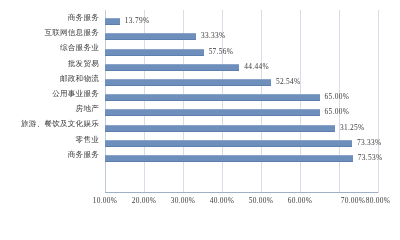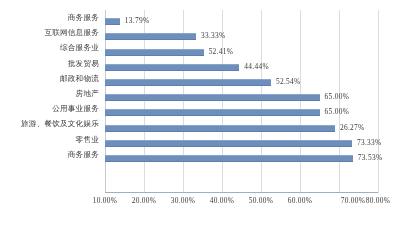--- a/index.html
+++ b/index.html
@@ -127,22 +127,22 @@
 <body>
 
 <div id="chart-root">
 
   <div class="cat-labels">
     <div class="cat-label">商务服务</div>
     <div class="cat-label">互联网信息服务</div>
     <div class="cat-label">综合服务业</div>
     <div class="cat-label">批发贸易</div>
     <div class="cat-label">邮政和物流</div>
+    <div class="cat-label">公用事业服务</div>
     <div class="cat-label">房地产</div>
-    <div class="cat-label">公用事业服务</div>
     <div class="cat-label">旅游、餐饮及文化娱乐</div>
     <div class="cat-label">零售业</div>
     <div class="cat-label">商务服务</div>
   </div>
 
   <div class="plot">
     <div class="gridlines" id="gridlines">
         <div class="gridline" style="left: 39px;"></div>
         <div class="gridline" style="left: 78px;"></div>
         <div class="gridline" style="left: 117px;"></div>
@@ -158,41 +158,41 @@
       <div class="bar-row">
         <div class="bar" style="width: 14.781px; background: rgb(110, 143, 188);"></div>
         <div class="bar-value">13.79%</div>
       </div>
       <div class="bar-row">
         <div class="bar" style="width: 90.987px; background: rgb(110, 143, 188);"></div>
         <div class="bar-value">33.33%</div>
       </div>
       <div class="bar-row">
         <div class="bar" style="width: 98.631px; background: rgb(110, 143, 188);"></div>
-        <div class="bar-value">52.41%</div>
+        <div class="bar-value">57.56%</div>
       </div>
       <div class="bar-row">
         <div class="bar" style="width: 134.316px; background: rgb(110, 143, 188);"></div>
         <div class="bar-value">44.44%</div>
       </div>
       <div class="bar-row">
         <div class="bar" style="width: 165.906px; background: rgb(110, 143, 188);"></div>
         <div class="bar-value">52.54%</div>
       </div>
       <div class="bar-row">
         <div class="bar" style="width: 214.5px; background: rgb(110, 143, 188);"></div>
         <div class="bar-value">65.00%</div>
       </div>
       <div class="bar-row">
         <div class="bar" style="width: 214.5px; background: rgb(110, 143, 188);"></div>
         <div class="bar-value">65.00%</div>
       </div>
       <div class="bar-row">
         <div class="bar" style="width: 229.983px; background: rgb(110, 143, 188);"></div>
-        <div class="bar-value">26.27%</div>
+        <div class="bar-value">31.25%</div>
       </div>
       <div class="bar-row">
         <div class="bar" style="width: 246.987px; background: rgb(110, 143, 188);"></div>
         <div class="bar-value">73.33%</div>
       </div>
       <div class="bar-row">
         <div class="bar" style="width: 247.767px; background: rgb(110, 143, 188);"></div>
         <div class="bar-value">73.53%</div>
       </div>
     </div>

